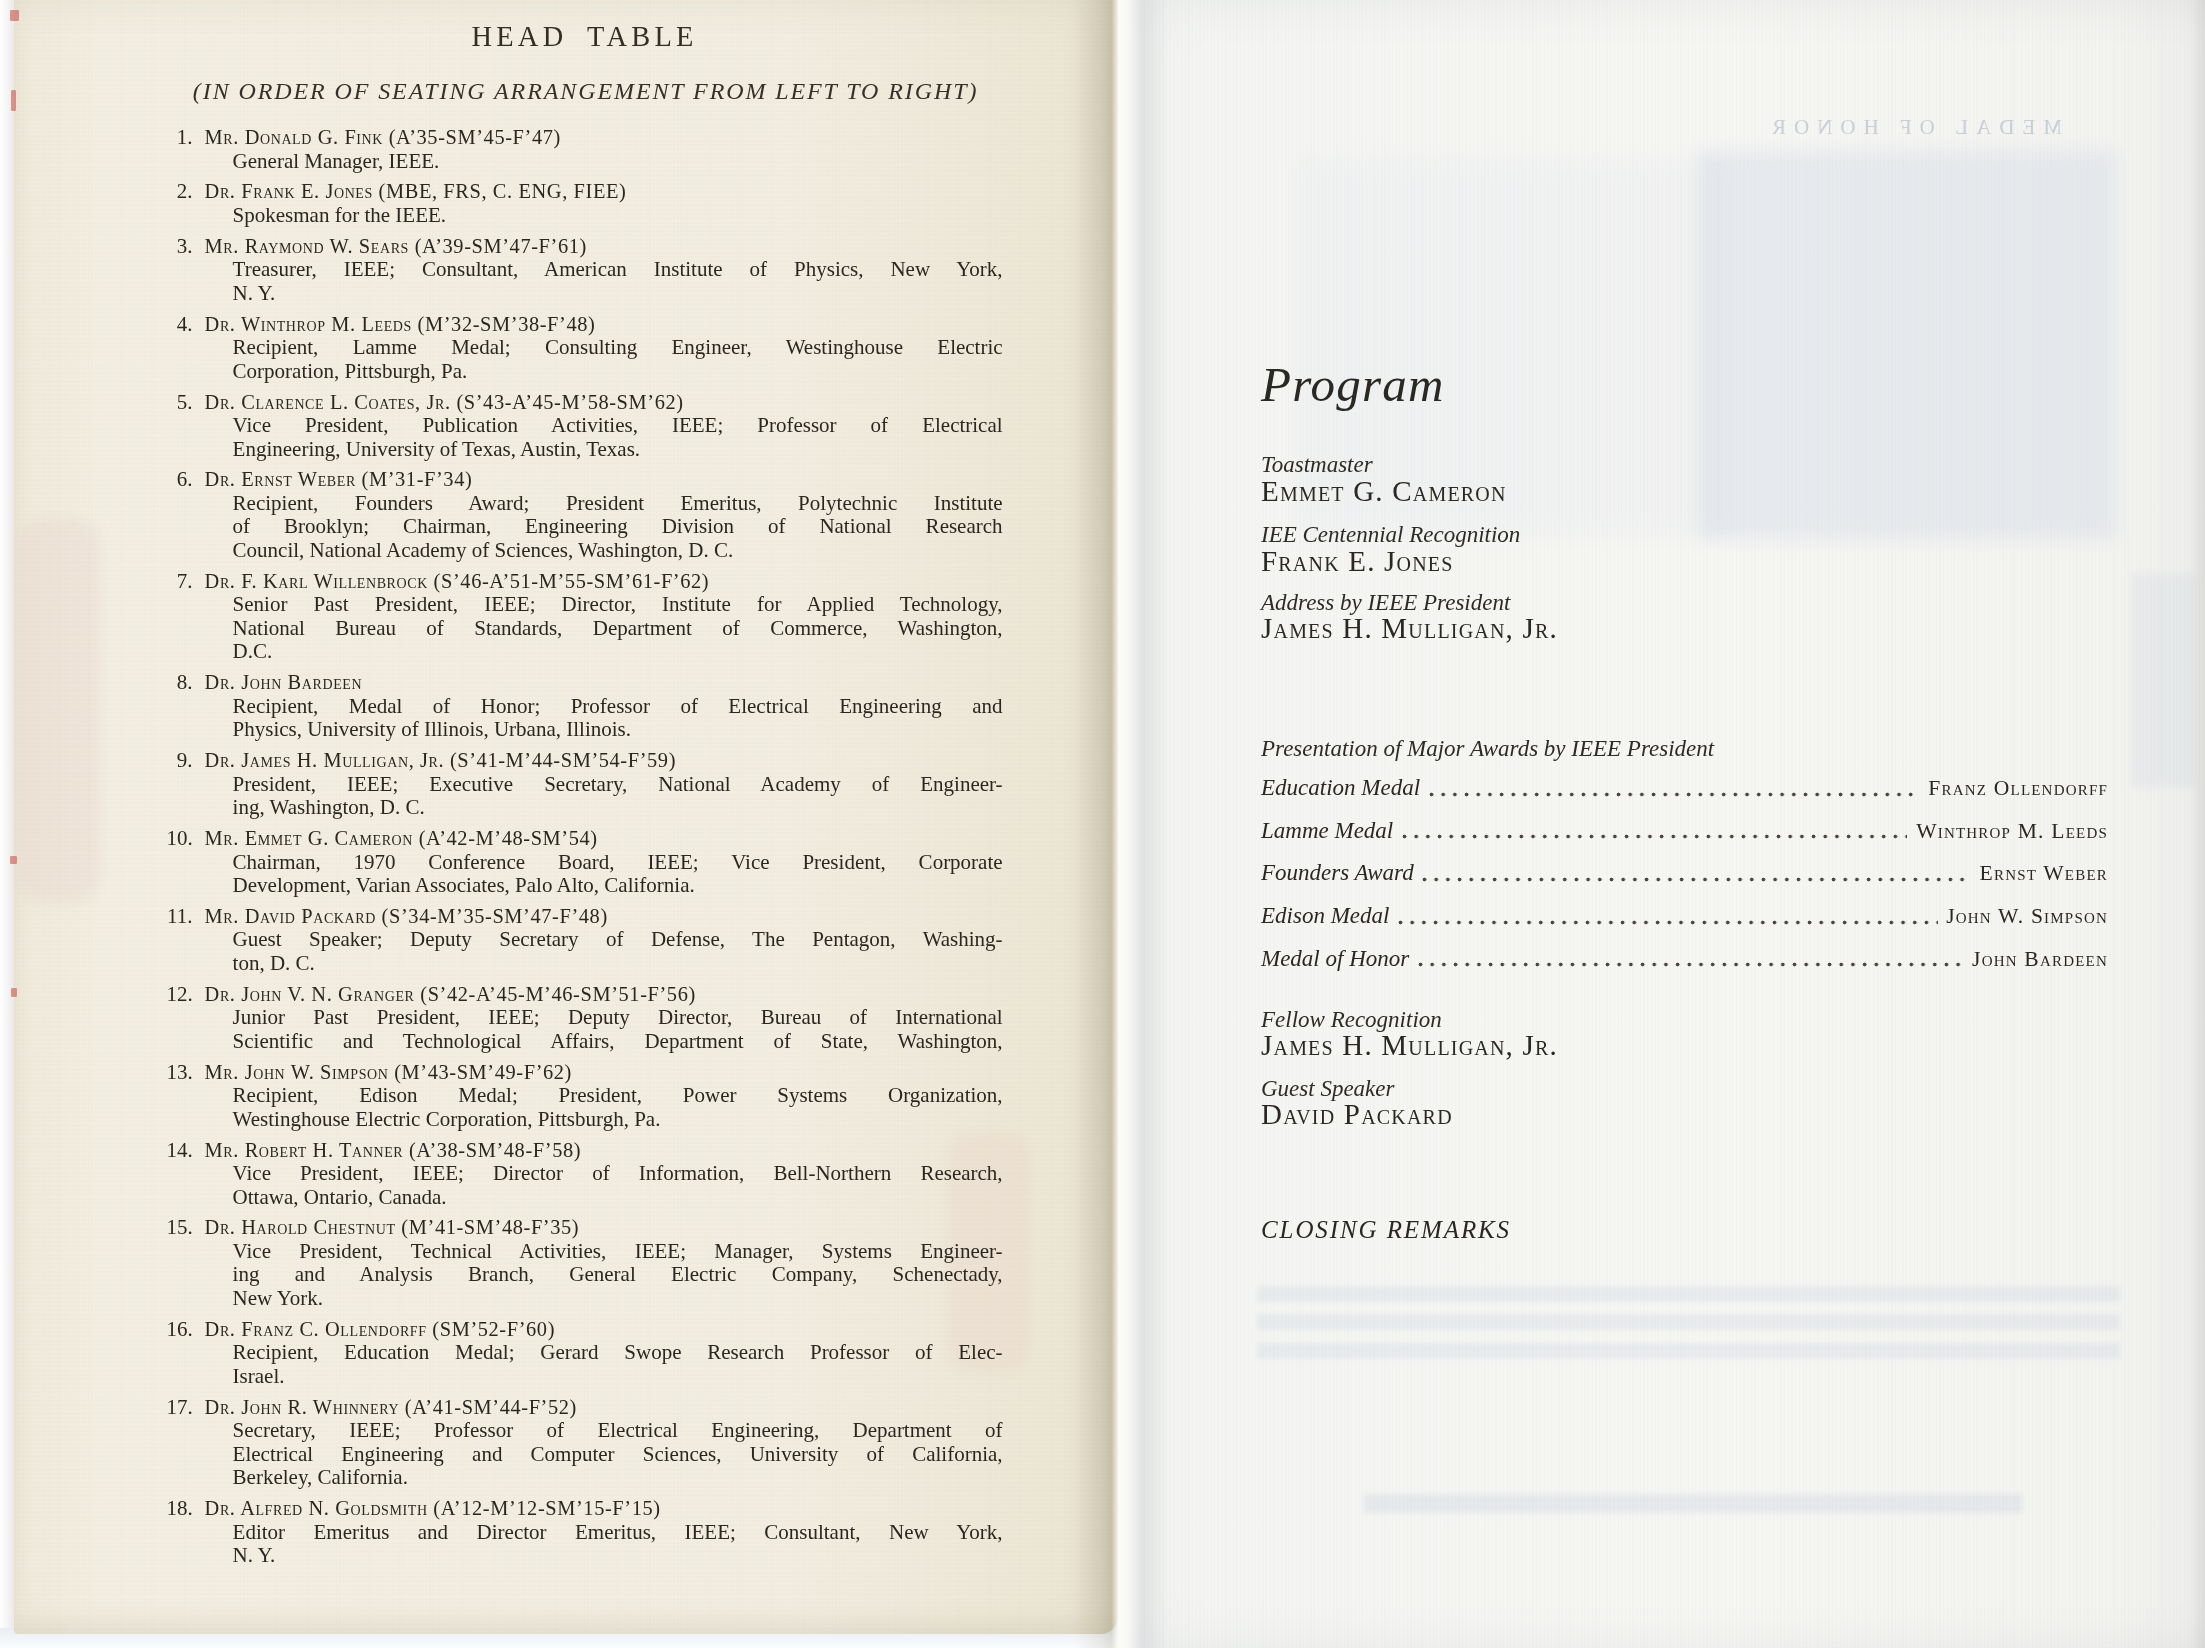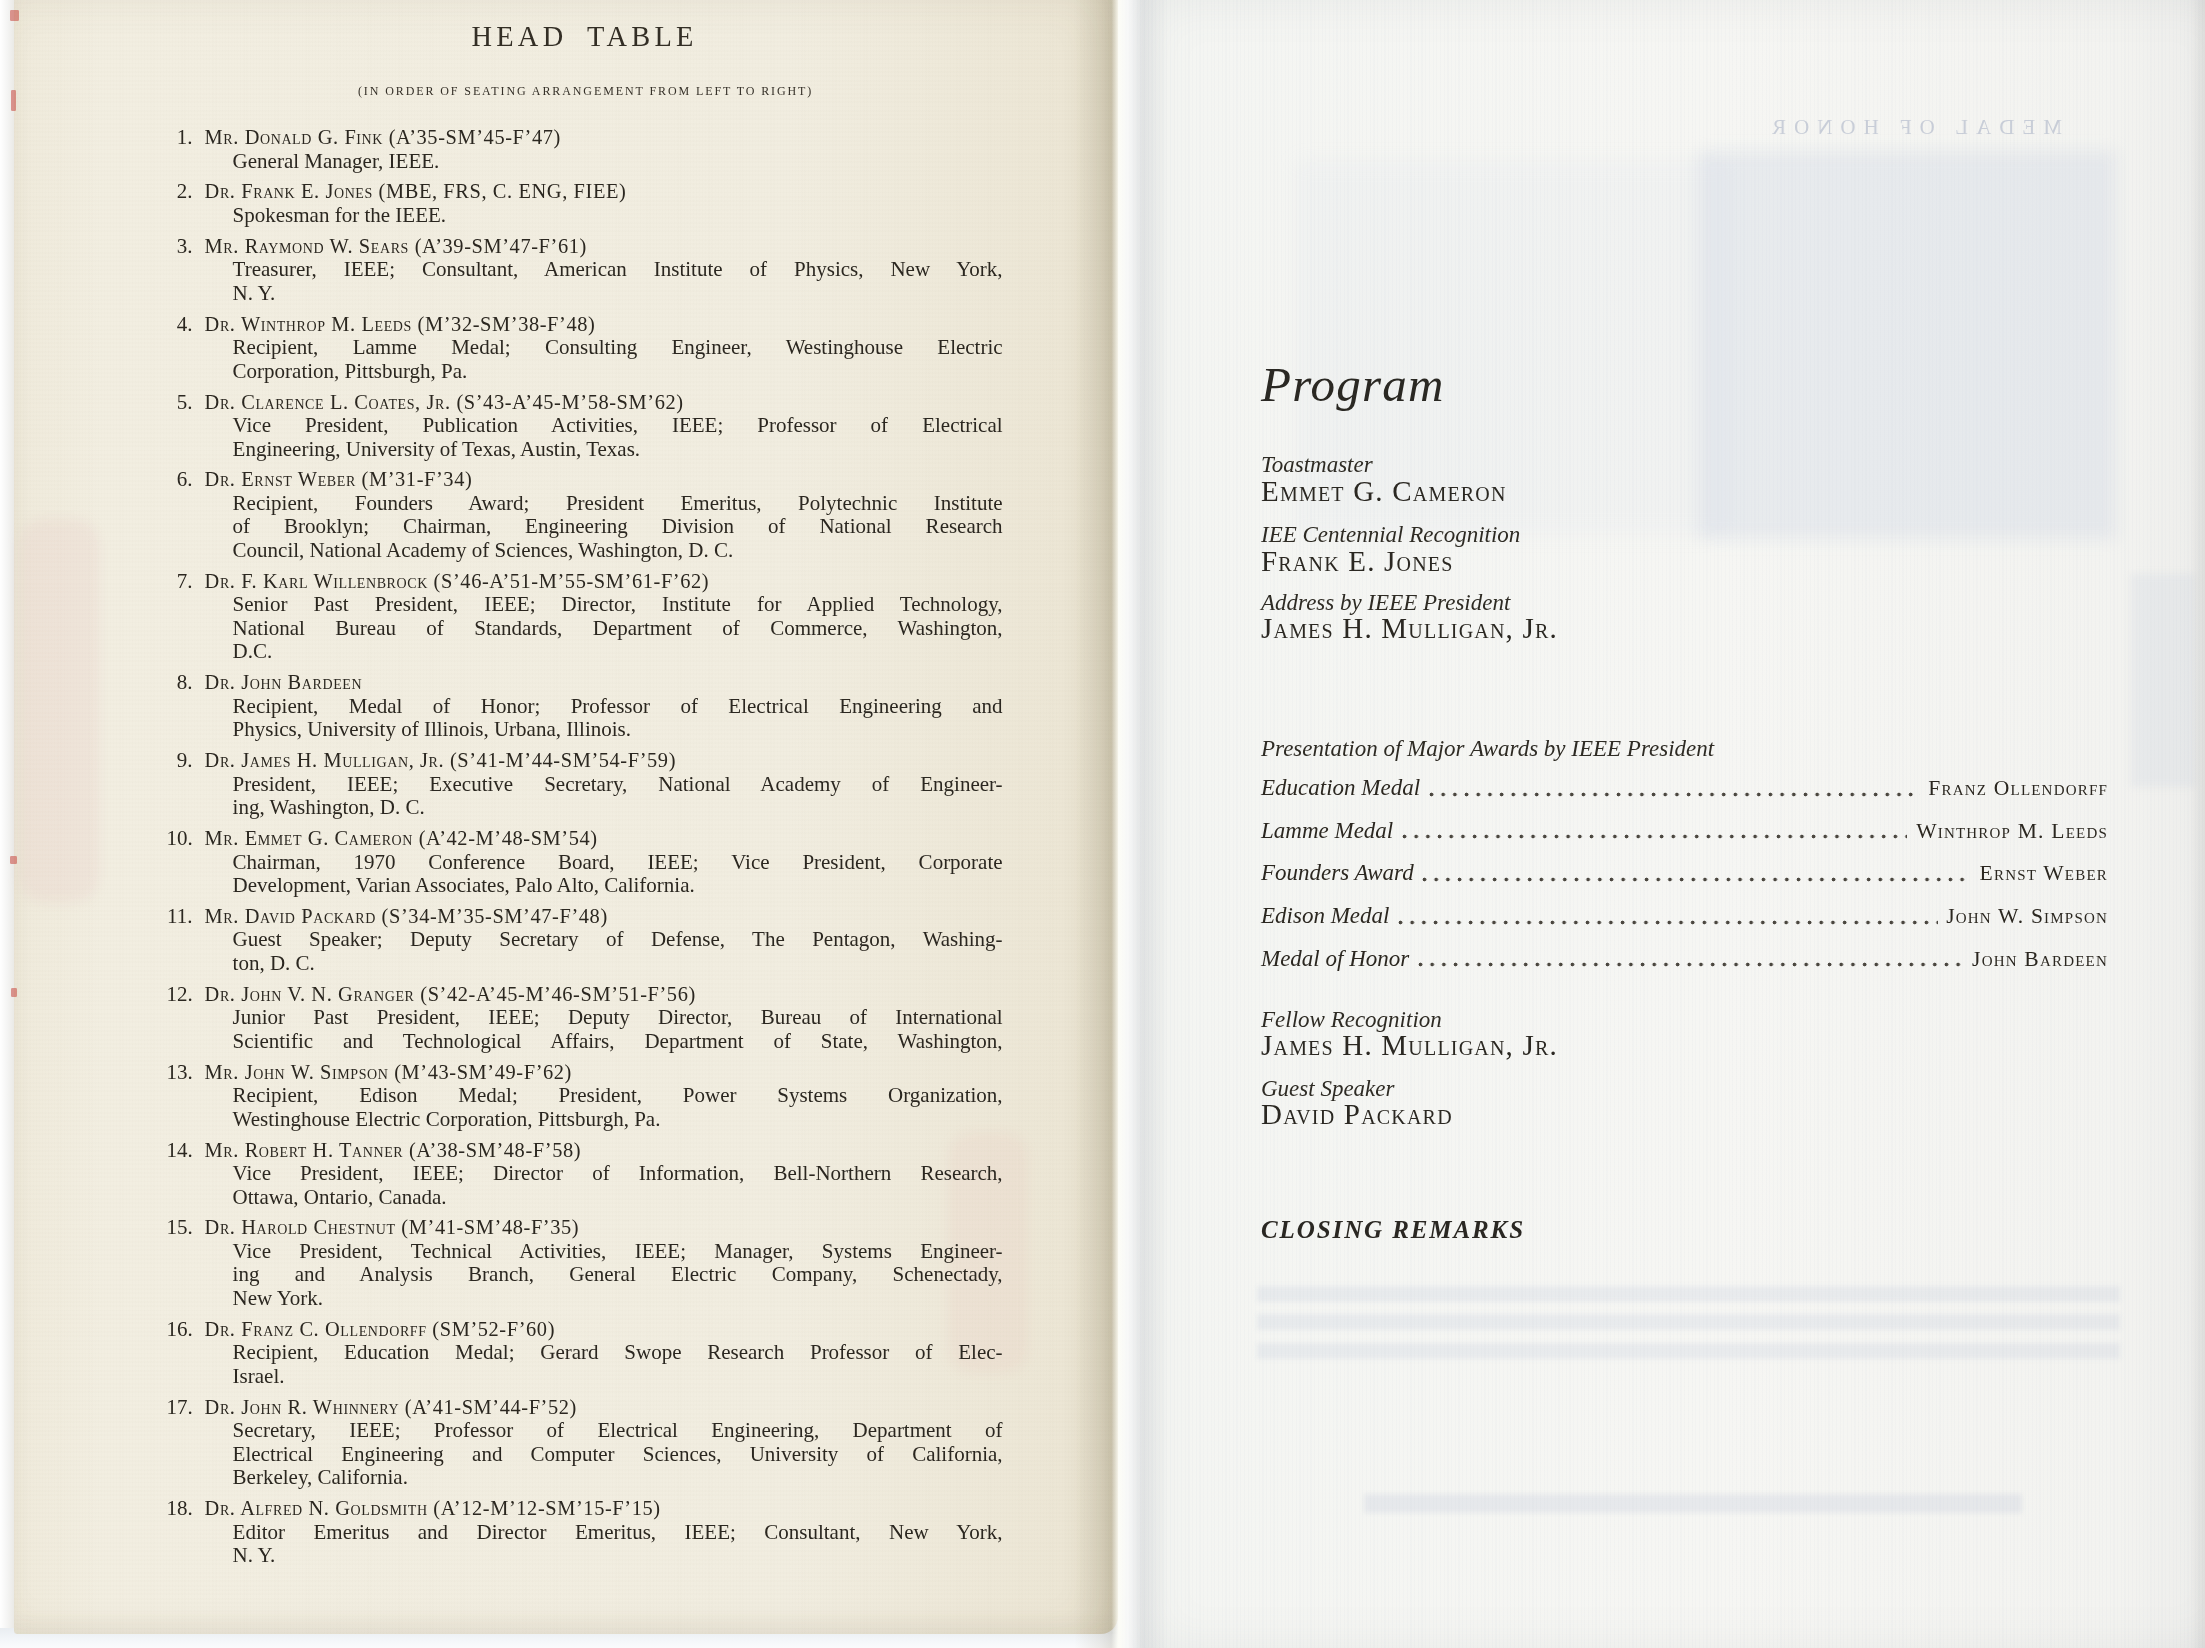--- a/index.html
+++ b/index.html
@@ -67,21 +67,21 @@
       rgba(120,128,140,0) 100%);
   }
 
   
   .lp-title{
     position:absolute;left:153px;top:20px;width:836px;text-align:center;
     font-size:28.4px;line-height:33px;letter-spacing:4.3px;word-spacing:8.7px;color:#332e25;
   }
   .lp-sub{
     position:absolute;left:129px;top:80px;width:886px;text-align:center;
-    font-size:12px;line-height:22px;letter-spacing:1.9px;color:#353028;
+    font-size:24px;line-height:22px;letter-spacing:1.9px;color:#353028;font-style:italic;
   }
   .lp-list{position:absolute;left:153px;top:126px;width:836px;}
   .entry{position:relative;padding-left:66px;margin-bottom:7.4px;font-size:21px;line-height:23.5px;}
   .entry .num{position:absolute;left:0;top:0;width:26px;text-align:right;}
   .entry .nm{margin-left:-28px;font-variant:small-caps;font-size:20.4px;letter-spacing:0.6px;white-space:nowrap;}
   .dl{text-align:justify;}
   .dl.j{text-align-last:justify;}
   .pink{position:absolute;pointer-events:none;border-radius:25px;}
   .pink1{left:5px;top:519px;width:80px;height:383px;background:rgba(226,168,175,0.12);filter:blur(5.6px);}
   .pink2{left:934px;top:1132px;width:80px;height:241px;background:rgba(228,150,150,0.08);filter:blur(5.6px);}
@@ -99,21 +99,21 @@
   .aw-row{display:flex;align-items:baseline;line-height:26px;margin-bottom:16.7px;font-family:Liberation Serif, serif;}
   .aw-name{font-style:italic;font-size:23px;white-space:nowrap;}
   .aw-lead{
     flex:1;height:21px;margin:0 8.7px;align-self:flex-end;
     background-image:radial-gradient(circle at 2.5px 2.5px,rgba(45,40,32,0.85) 1.6px,rgba(0,0,0,0) 2.2px);
     background-size:11.7px 5px;background-repeat:repeat-x;background-position:left bottom 4.3px;
   }
   .aw-rec{font-variant:small-caps;font-size:21.6px;letter-spacing:1.2px;white-space:nowrap;}
   .f-h{top:1006px;} .f-n{top:1032px;}
   .g-h{top:1075px;} .g-n{top:1101px;}
-  .cl{top:1216px;font-style:italic;font-weight:700;font-size:25px;letter-spacing:1.9px;color:#2a2722;}
+  .cl{top:1216px;font-style:italic;font-weight:400;font-size:25px;letter-spacing:1.9px;color:#2a2722;}
 
   
   .ghost{position:absolute;pointer-events:none;}
   .ghost-title{
     left:587px;top:115px;width:416px;text-align:center;
     font-variant:small-caps;font-size:21px;letter-spacing:8px;
     color:rgba(140,152,180,0.42);transform:scaleX(-1);filter:blur(0.6px);
   }
   .ghost-photo{left:580px;top:151px;width:418px;height:388px;background:rgba(199,209,226,0.30);filter:blur(7.4px);}
   .ghost-photo2{left:179px;top:162px;width:433px;height:371px;background:rgba(205,214,228,0.12);filter:blur(10px);}

